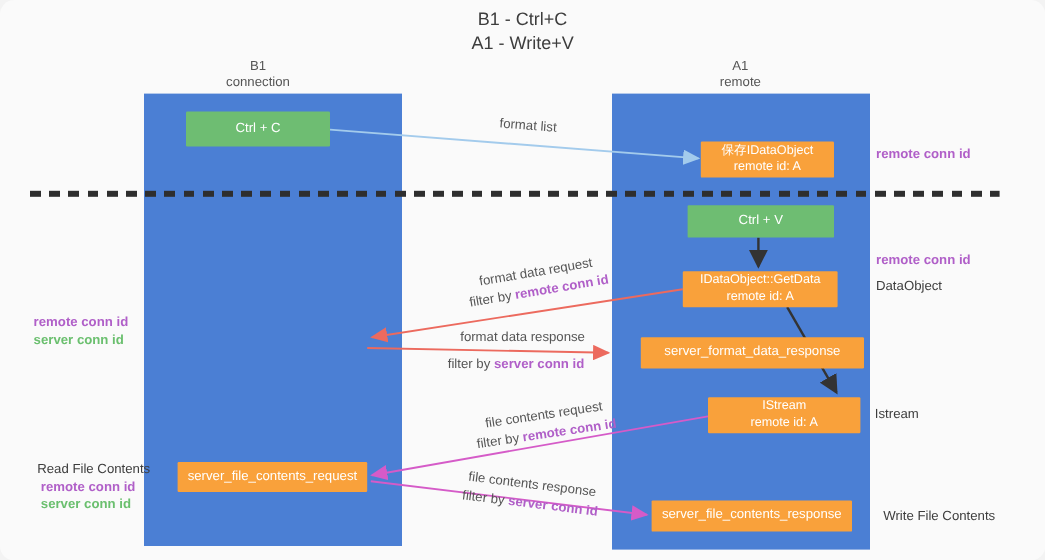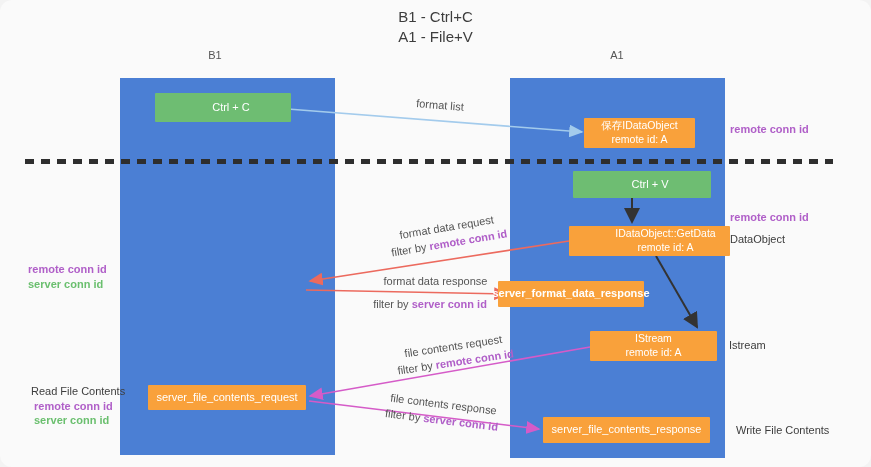--- a/index.html
+++ b/index.html
@@ -30,49 +30,51 @@
   .stroke-red{stroke:var(--arrow-red);stroke-width:1.6;}
   .stroke-magenta{stroke:var(--arrow-magenta);stroke-width:1.6;}
   .fill-blue{fill:var(--arrow-lightblue);}
   .fill-black{fill:var(--arrow-black);}
   .fill-red{fill:var(--arrow-red);}
   .fill-magenta{fill:var(--arrow-magenta);}
   .box{
     position:absolute;display:flex;flex-direction:column;align-items:center;justify-content:center;
     color:#fff;font-size:11px;text-align:center;line-height:1.25;border-radius:1px;
   }
-  .box.green{background:var(--box-green);padding-left:16px;}
+  .box.green{background:var(--box-green);}
   .box.orange{background:var(--box-orange);}
   .box.two{font-size:10.5px;line-height:1.3;}
   .msg-label{
     position:absolute;text-align:center;font-size:11px;color:var(--label-gray);
     line-height:1.2;transform-origin:center center;white-space:nowrap;
   }
   .msg-label .l2{margin-top:3px;}
   .id{font-weight:bold;}
   .id.purple{color:var(--purple-id);}
   .side-label{position:absolute;font-size:11px;white-space:nowrap;color:var(--text-dark);}
   .side-label.purple{color:var(--purple-id);font-weight:bold;}
   .side-label.green{color:var(--green-id);font-weight:bold;}
 </style>
 </head>
 <body>
 
 <div class="canvas">
 
   <div class="title">
     <div>B1 - Ctrl+C</div>
-    <div>A1 - File+V</div>
+    <div>A1 - Write+V</div>
   </div>
 
   <div class="col-header" style="left:155px;">
     <div>B1</div>
+    <div>connection</div>
   </div>
   <div class="col-header" style="left:557px;">
     <div>A1</div>
+    <div>remote</div>
   </div>
 
   <div class="lifeline left"></div>
   <div class="lifeline right"></div>
 
   <div class="dashed-separator"></div>
 
   <svg class="arrows" viewBox="0 0 871 467">
     <defs>
       <marker id="m-blue" markerWidth="9" markerHeight="8" refX="8" refY="4" orient="auto">
@@ -99,27 +101,27 @@
 
   <div class="box green" style="left:155px;top:93px;width:120px;height:29px;">Ctrl + C</div>
 
   <div class="box orange two" style="left:584px;top:118px;width:111px;height:30px;">
     <div>保存IDataObject</div>
     <div>remote id: A</div>
   </div>
 
   <div class="box green" style="left:573px;top:171px;width:122px;height:27px;">Ctrl + V</div>
 
-  <div class="box orange two" style="left:569px;top:226px;width:129px;height:30px;padding-left:32px;">
+  <div class="box orange two" style="left:569px;top:226px;width:129px;height:30px;">
     <div>IDataObject::GetData</div>
     <div>remote id: A</div>
   </div>
 
 
-  <div class="box orange" style="left:498px;top:281px;width:146px;height:26px;font-weight:bold;">server_format_data_response</div>
+  <div class="box orange" style="left:534px;top:281px;width:186px;height:26px;">server_format_data_response</div>
 
   <div class="box orange two" style="left:590px;top:331px;width:127px;height:30px;">
     <div>IStream</div>
     <div>remote id: A</div>
   </div>
 
   <div class="box orange" style="left:543px;top:417px;width:167px;height:26px;">server_file_contents_response</div>
 
   <div class="box orange" style="left:148px;top:385px;width:158px;height:25px;">server_file_contents_request</div>
 

